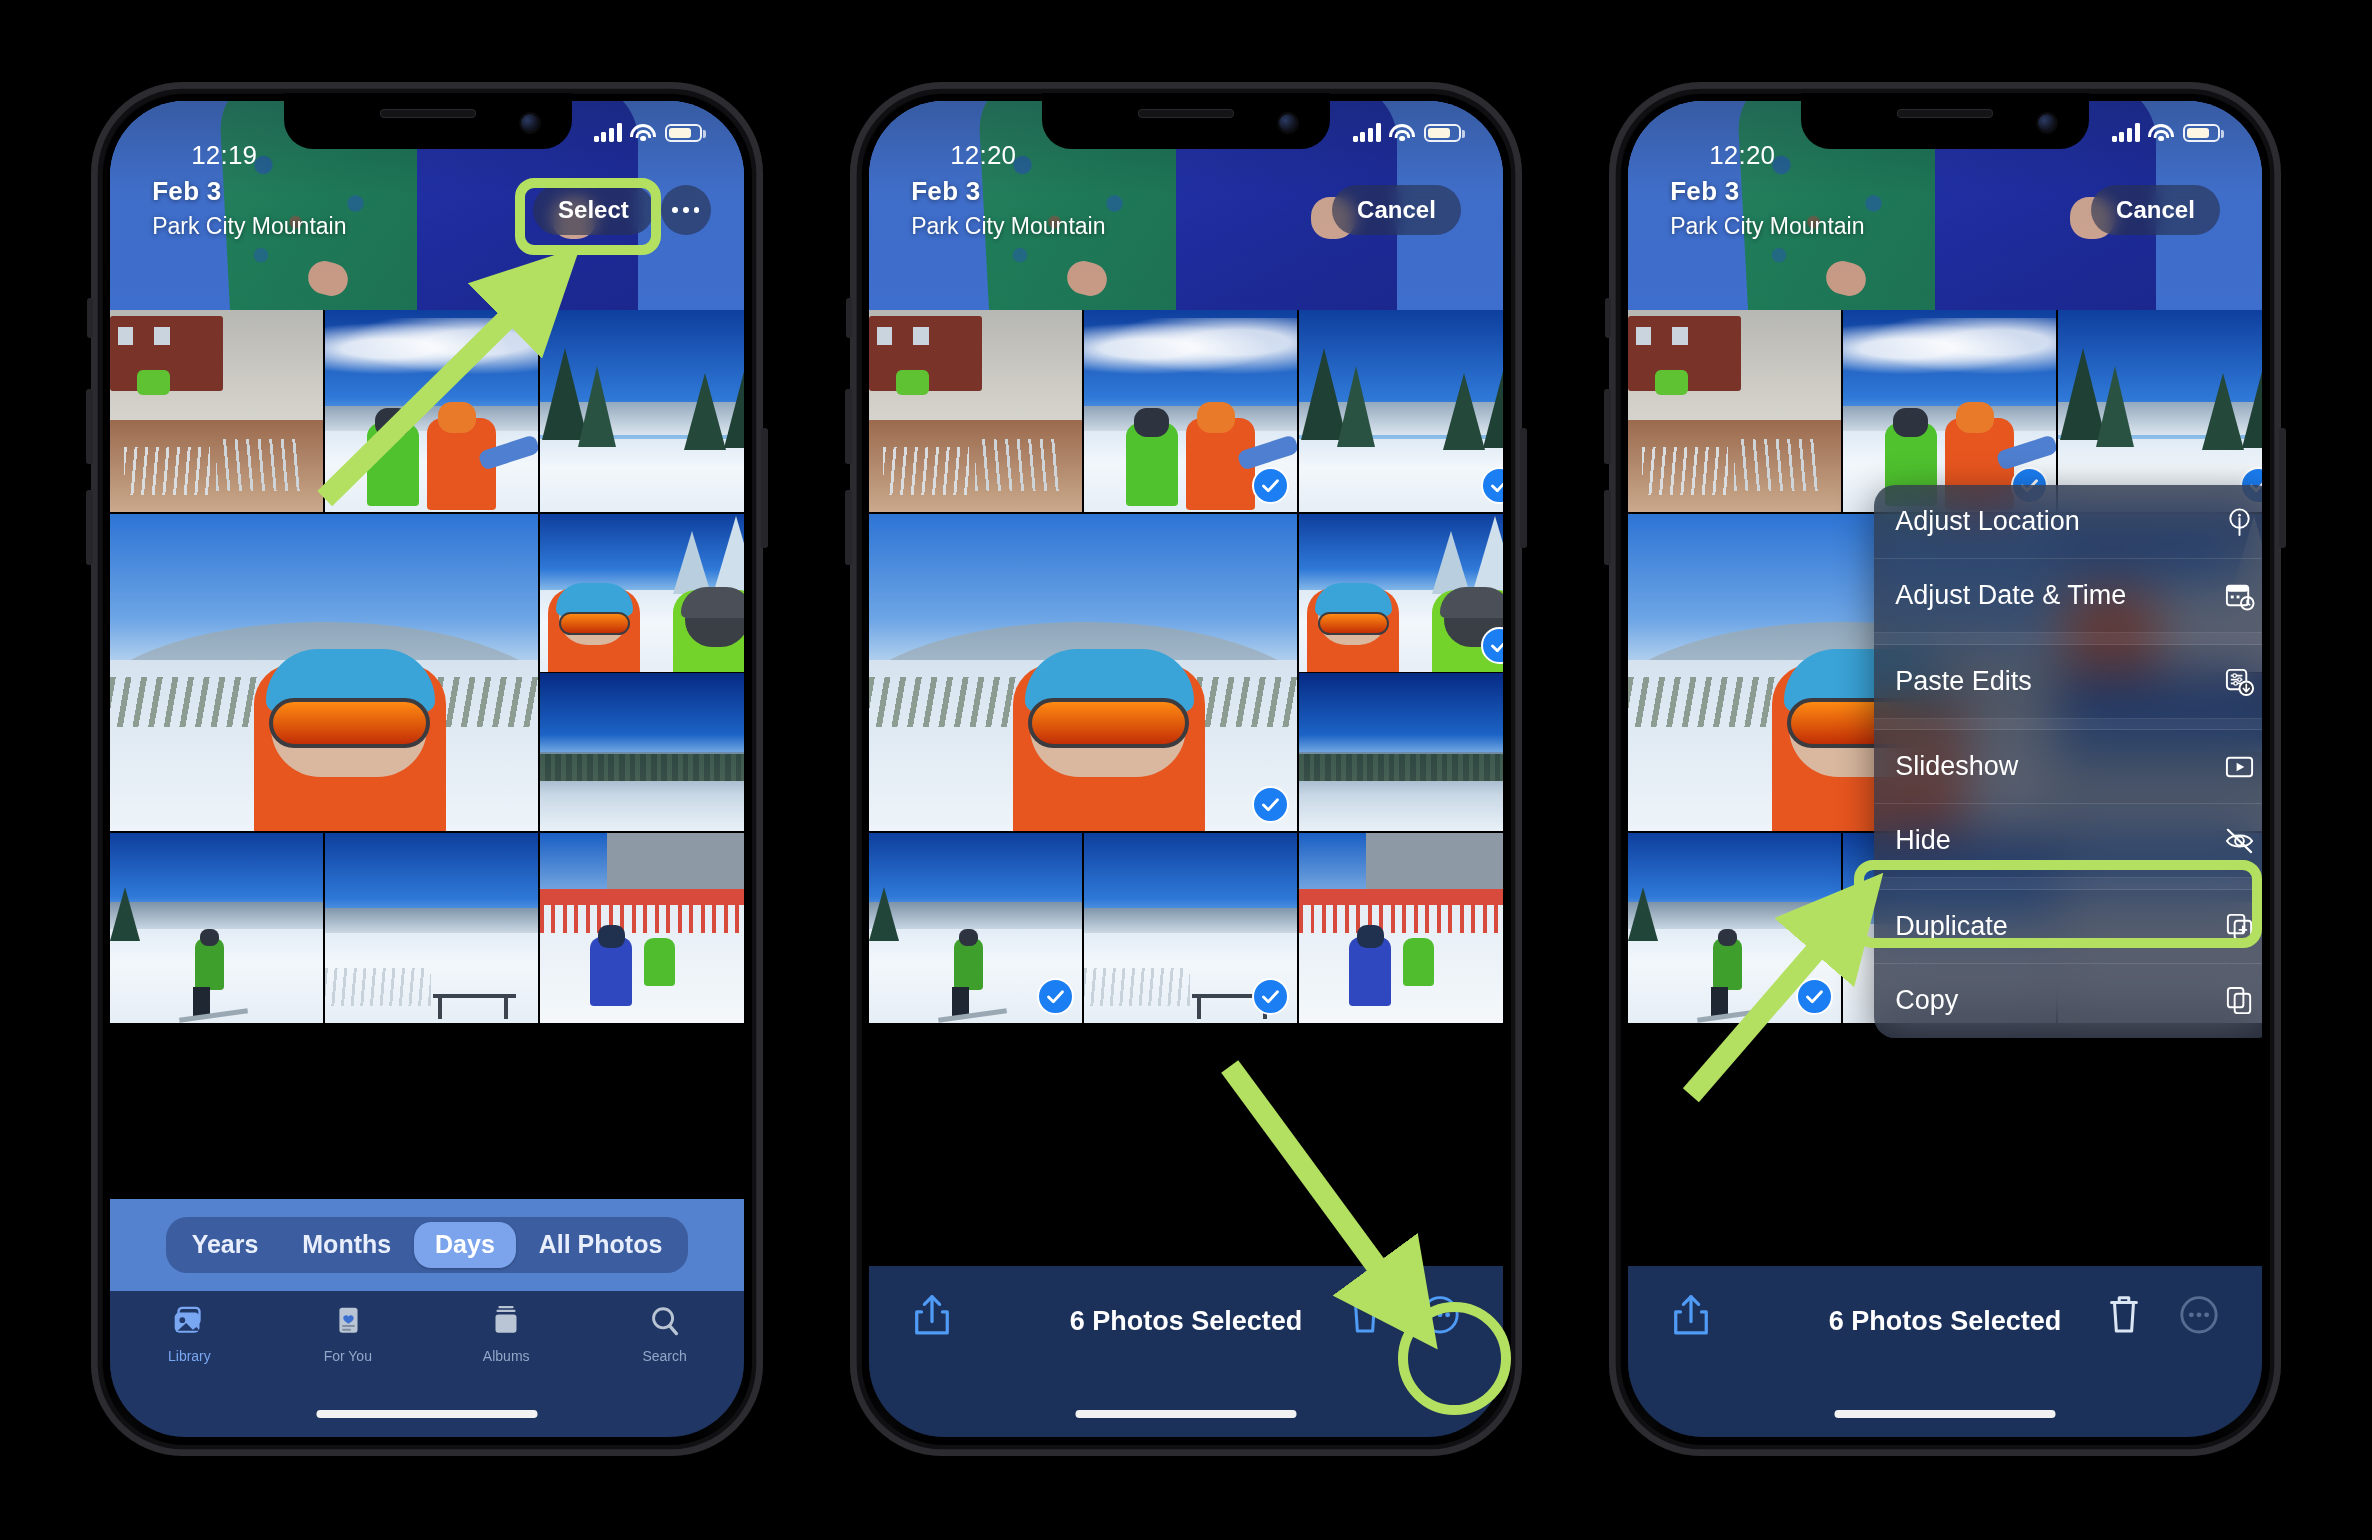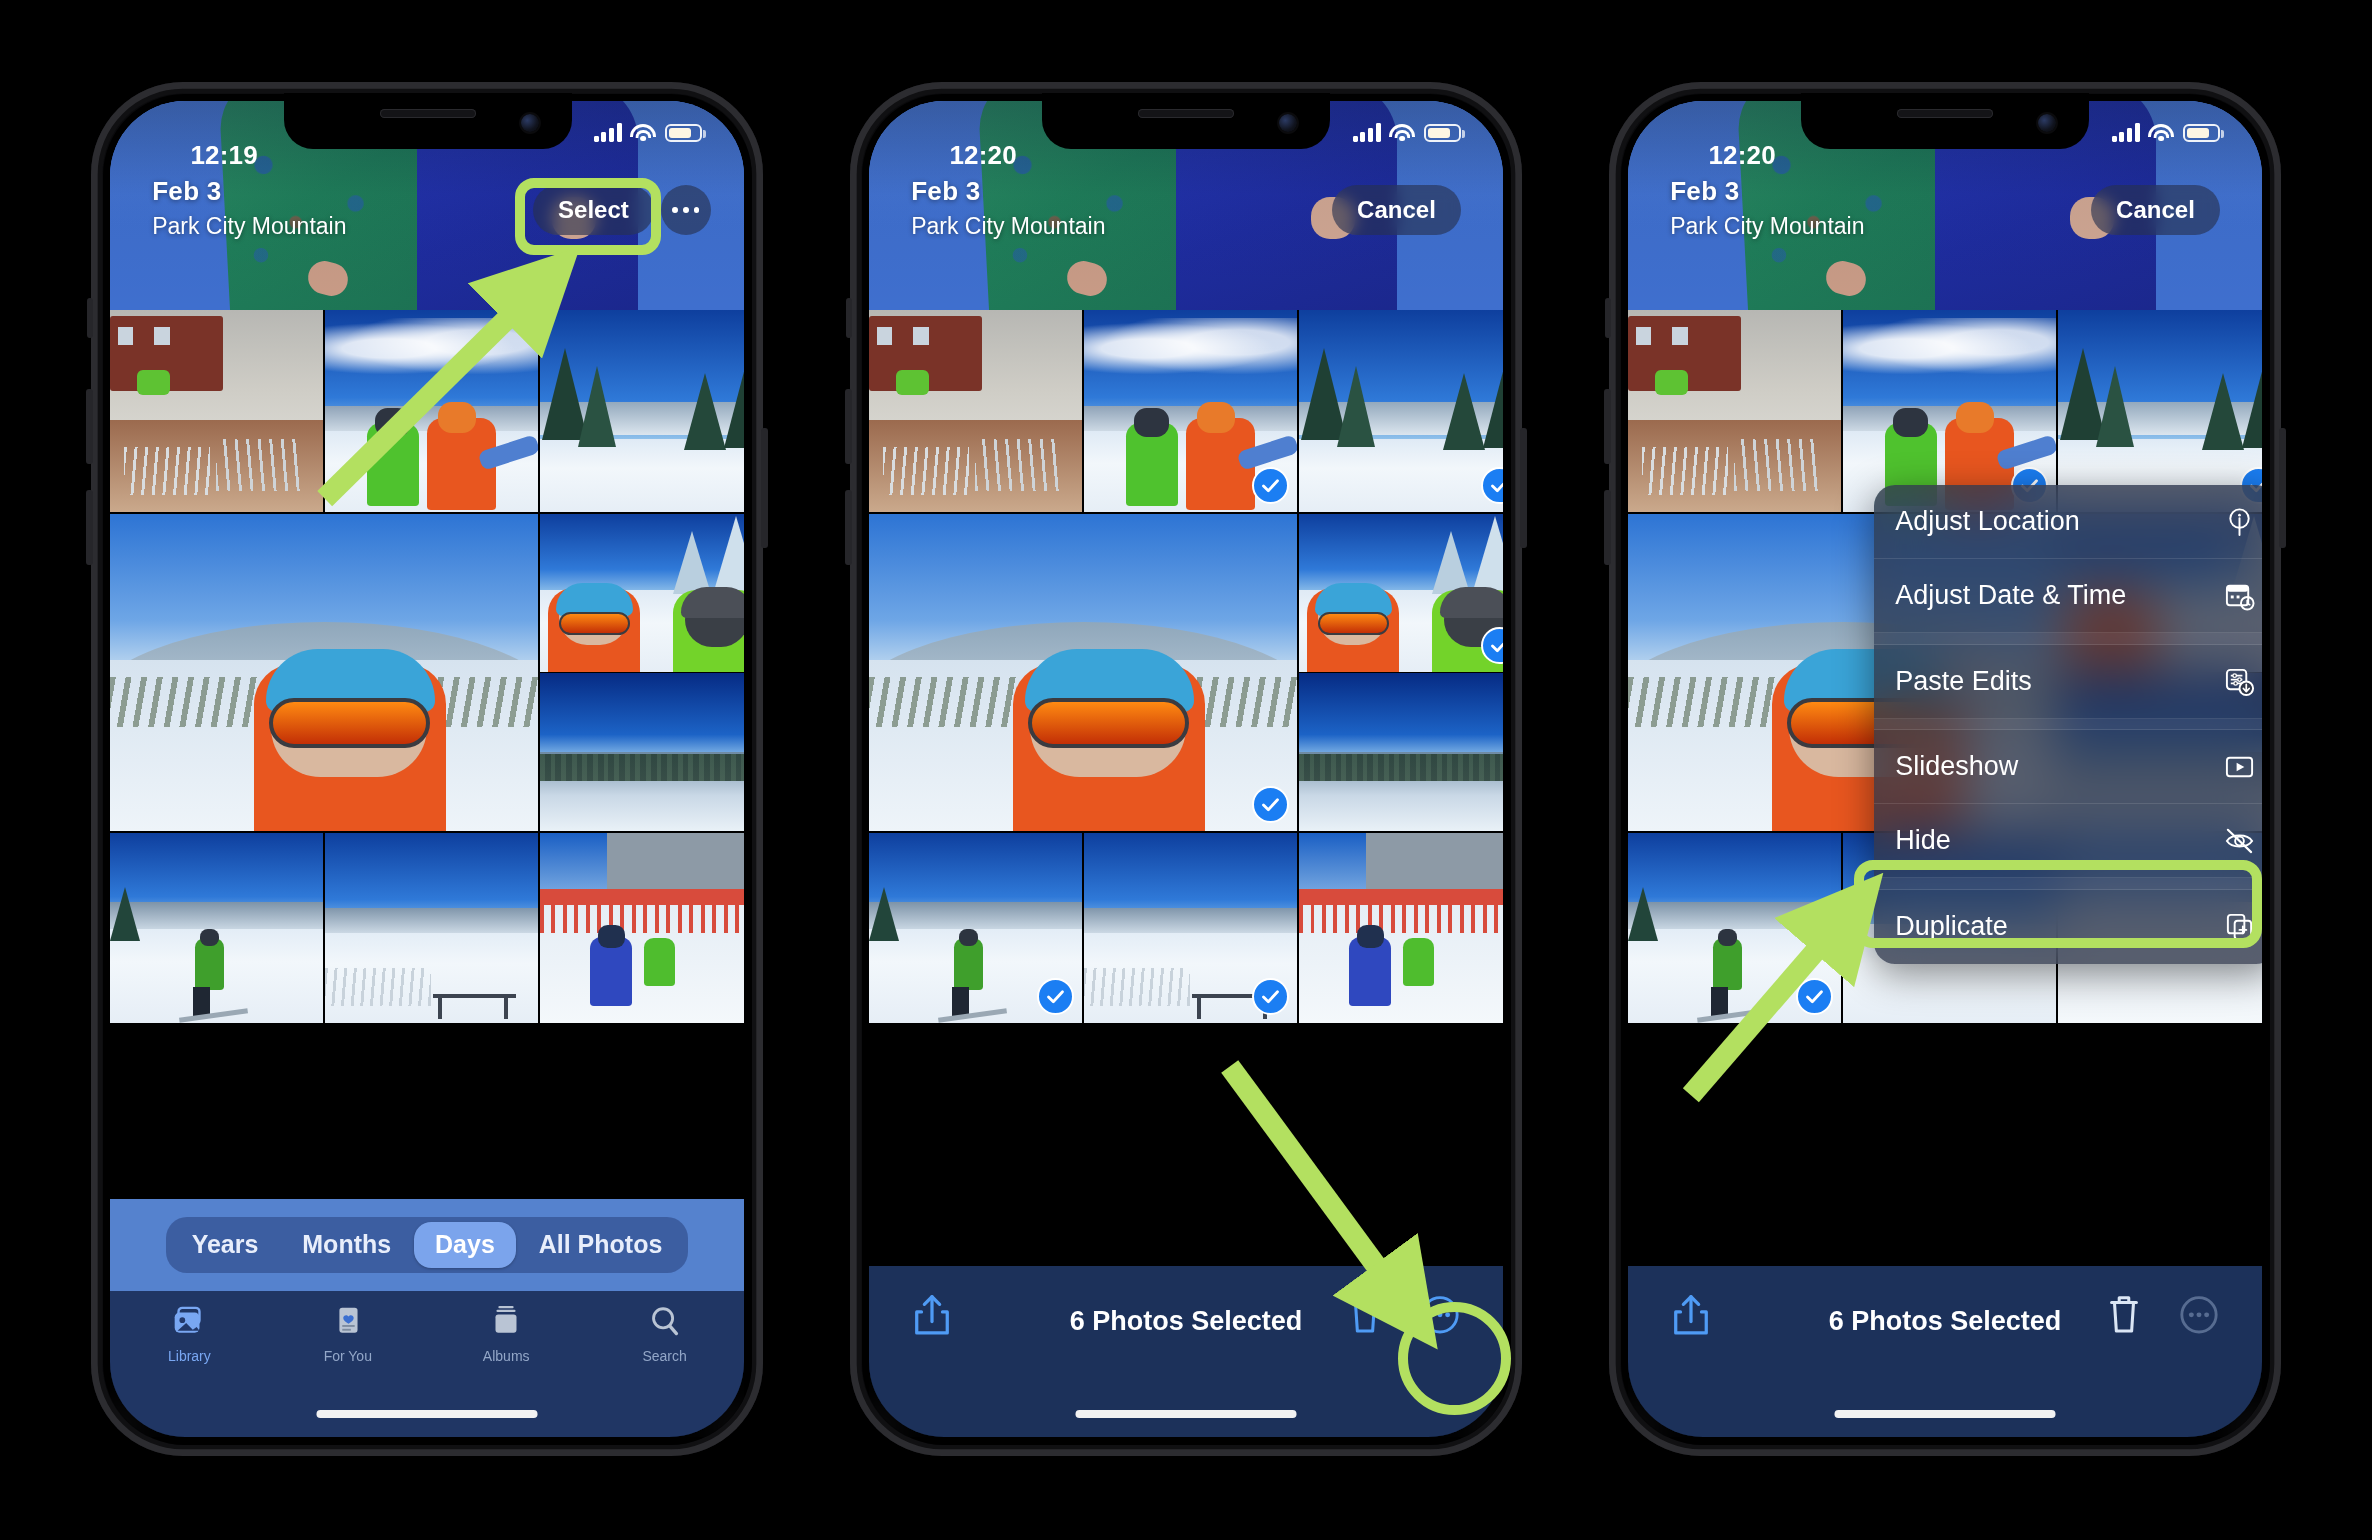--- a/index.html
+++ b/index.html
@@ -97,21 +97,21 @@
     background: linear-gradient(180deg, rgba(10,20,45,.30) 0%, rgba(10,20,45,.04) 45%, rgba(10,20,45,0) 100%);
   }
 
   
   .statusbar {
     position: absolute; top: 11.5px; left: 0; right: 0; height: 40px;
     z-index: 45; display: flex; align-items: center;
     padding: 0 42px; color: #fff;
   }
   .statusbar .time {
-    font-size: 26px; font-weight: 700; letter-spacing: 0.2px;
+    font-size: 26px; font-weight: 400; letter-spacing: 0.2px;
     width: 144px; text-align: center; margin-top: 46px;
   }
   .statusbar .right {
     margin-left: auto; display: flex; align-items: center; gap: 8.6px;
   }
   .bars { display: flex; align-items: flex-end; gap: 2.9px; height: 19px; }
   .bars i { display: block; width: 4.8px; background: #fff; border-radius: 1.4px; }
   .bars i:nth-child(1){height:6.7px}
   .bars i:nth-child(2){height:10.6px}
   .bars i:nth-child(3){height:14.4px}
@@ -880,20 +880,29 @@
           <div class="ctxitem">
             <div class="t">Duplicate</div>
             <div class="i">
               <svg viewBox="0 0 32 32">
                   <rect x="4" y="4" width="17" height="19" rx="3" fill="none" stroke="#fff" stroke-width="2"></rect>
                   <rect x="11" y="10" width="17" height="19" rx="3" fill="none" stroke="#fff" stroke-width="2"></rect>
                   <path d="M19.5 16 L19.5 23 M16 19.5 L23 19.5" stroke="#fff" stroke-width="2" stroke-linecap="round"></path>
                 </svg>
             </div>
           </div>
+          <div class="ctxitem">
+            <div class="t">Copy</div>
+            <div class="i">
+              <svg viewBox="0 0 32 32">
+                  <rect x="4" y="3" width="16" height="20" rx="3" fill="none" stroke="#fff" stroke-width="2"></rect>
+                  <rect x="11" y="9" width="16" height="20" rx="3" fill="none" stroke="#fff" stroke-width="2"></rect>
+                </svg>
+            </div>
+          </div>
         </div>
 
         <div class="seltoolbar">
           <div class="ic">
             <svg viewBox="0 0 44 50">
                 <path d="M22 6 L22 32" stroke="#4f9bf5" stroke-width="3.4" stroke-linecap="round" fill="none"></path>
                 <path d="M14 14 L22 6 L30 14" stroke="#4f9bf5" stroke-width="3.4" stroke-linecap="round" stroke-linejoin="round" fill="none"></path>
                 <path d="M11 22 L6 22 L6 44 L38 44 L38 22 L33 22" stroke="#4f9bf5" stroke-width="3.4" stroke-linecap="round" stroke-linejoin="round" fill="none"></path>
               </svg>
           </div>

